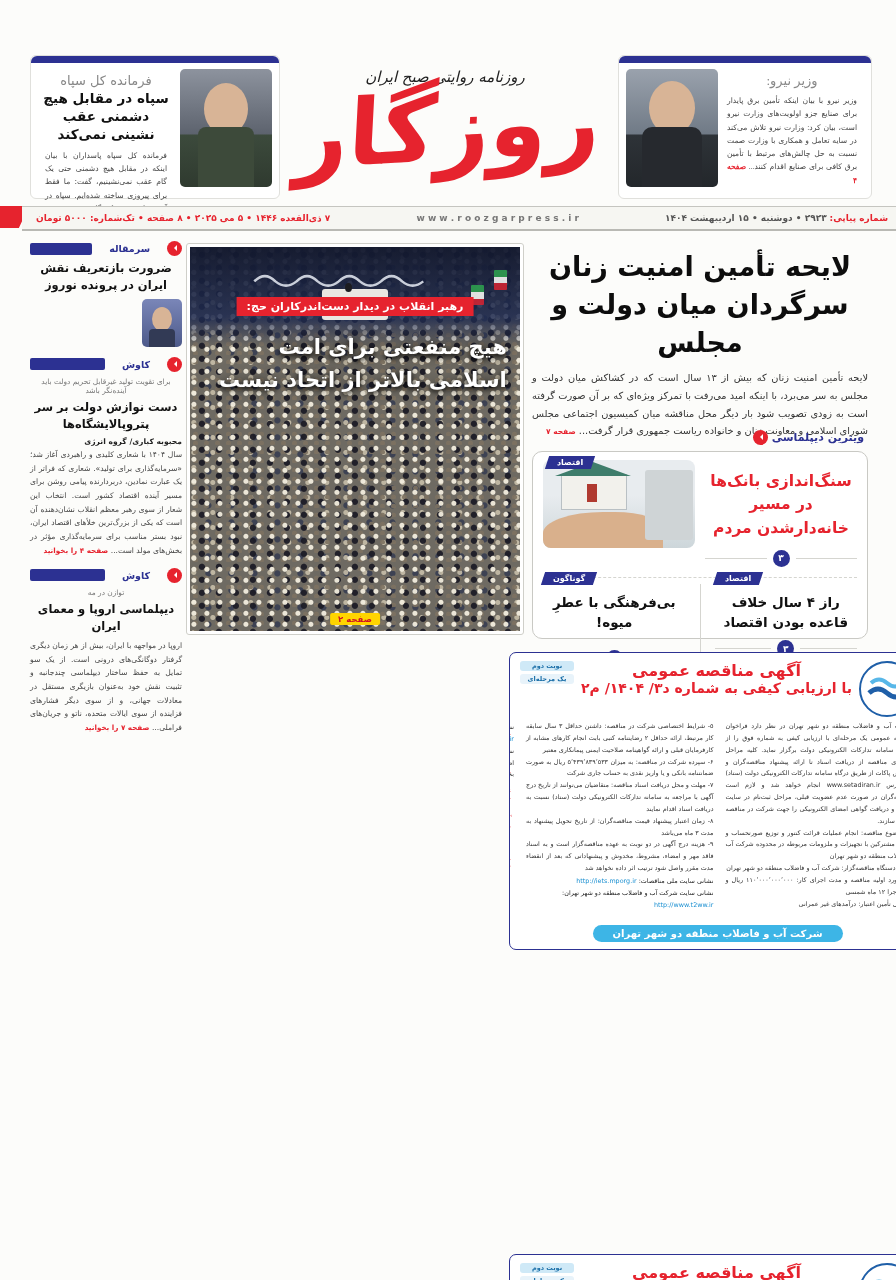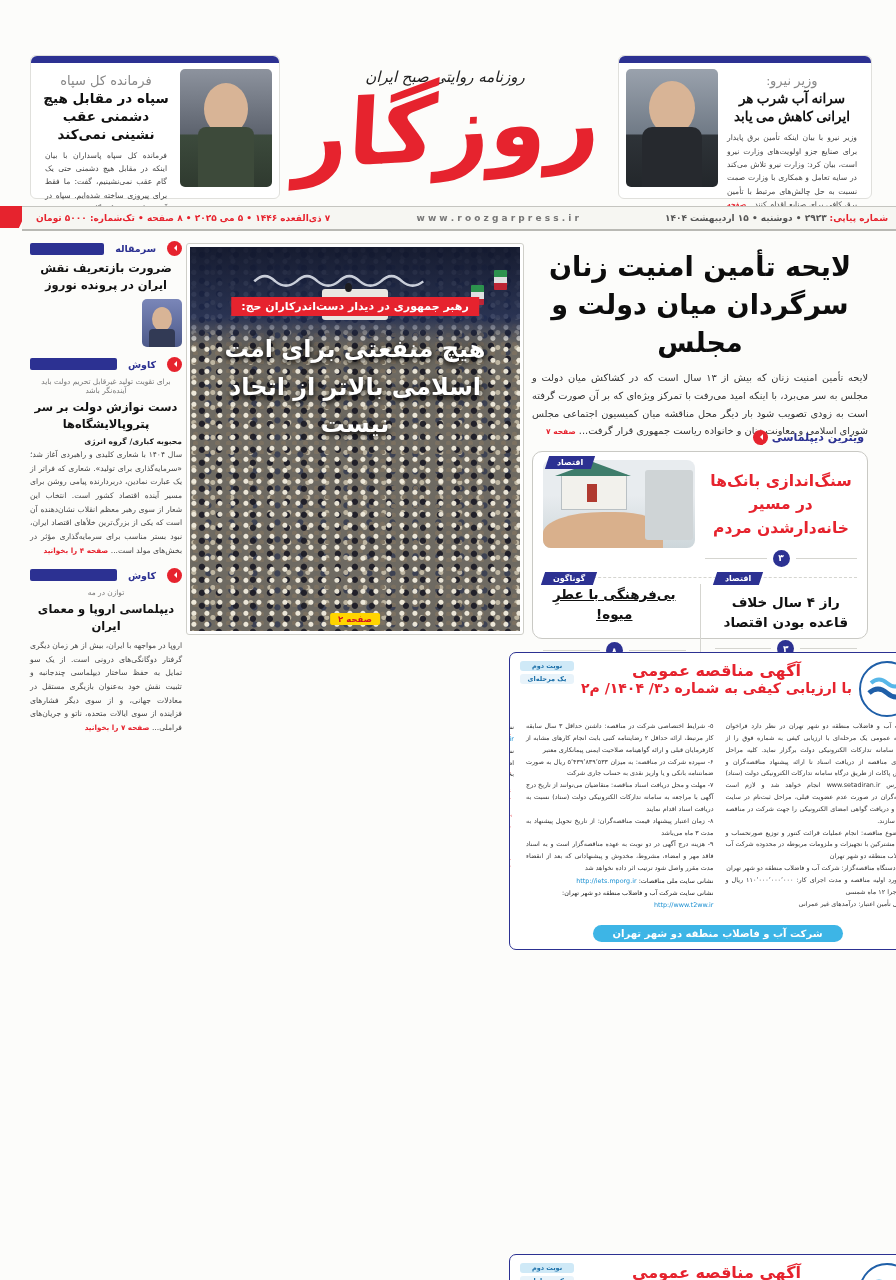--- a/index.html
+++ b/index.html
@@ -46,28 +46,28 @@
      background-color:#6e6a62;
      background-image:
       radial-gradient(circle at 30% 30%, rgba(242,237,222,.95) 0 2px, transparent 3px),
       radial-gradient(circle at 70% 60%, rgba(28,28,38,.95) 0 2.6px, transparent 3.6px),
       radial-gradient(circle at 50% 80%, rgba(125,114,97,.9) 0 2px, transparent 3px),
       radial-gradient(circle at 20% 70%, rgba(205,195,173,.85) 0 2px, transparent 3px),
       radial-gradient(circle at 80% 20%, rgba(58,64,82,.95) 0 2.6px, transparent 3.6px);
      background-size:13px 11px,17px 13px,11px 9px,19px 15px,23px 17px;}
   .photo-band{position:absolute;top:13%;left:50%;transform:translateX(-50%);background:#e6232e;color:#fff;
               font-weight:bold;font-size:11px;padding:3px 10px;white-space:nowrap;}
-  .photo-head{position:absolute;top:22%;left:4%;right:4%;color:#fff;font-weight:bold;font-size:24px;line-height:1.55;
-              text-align:center;text-shadow:0 2px 5px rgba(0,0,0,.9),0 0 14px rgba(0,0,0,.6);}
+  .photo-head{position:absolute;top:22%;left:4%;right:4%;color:#fff;font-weight:bold;font-size:21px;line-height:1.55;
+              text-shadow:0 2px 5px rgba(0,0,0,.9),0 0 14px rgba(0,0,0,.6);}
   .ybadge{position:absolute;bottom:6px;left:50%;transform:translateX(-50%);background:#ffd400;color:#cf1322;
           font-weight:bold;font-size:8.5px;padding:1px 8px;border-radius:2px;}
   .flag{position:absolute;width:13px;height:20px;display:flex;flex-direction:column;border-radius:1px;overflow:hidden;opacity:.9;}
   .flag i{flex:1;}
   
-  .sec-head{display:flex;align-items:center;gap:11px;}
+  .sec-head{display:flex;align-items:center;gap:17px;}
   .sec-icon{width:15px;height:15px;border-radius:50%;background:#e6232e;position:relative;flex:0 0 15px;}
   .sec-icon::after{content:"";position:absolute;left:4px;top:4px;border:3.5px solid transparent;border-right-color:#fff;}
   .sec-label{color:#2c3192;font-weight:bold;font-size:9.5px;}
   .sec-bar{flex:1;height:12px;background:#2c3192;border-radius:2px;}
   .sb-kick{color:#777;font-size:7.4px;text-align:center;margin:5px 0 1px;}
   .sb-title{color:#111;font-weight:bold;font-size:11.5px;line-height:1.5;text-align:center;margin:4px 2px;}
   .sb-author{color:#222;font-weight:bold;font-size:7.6px;}
   .sb-body{color:#444;font-size:7.6px;line-height:1.8;text-align:justify;}
   .sb-ref{color:#e6232e;font-weight:bold;font-size:7.2px;}
   
@@ -101,21 +101,20 @@
         <span class="pageref">صفحه ۲</span></div>
     </div>
   </div>
 </div>
 
 <div class="abs hbox" style="left:618px;top:55px;width:252px;height:142px;">
   <div class="hbar"></div>
   <div style="display:flex;gap:2px;padding:6px 7px 0;font-family:Liberation Serif, serif;">
     <div style="flex:1;min-width:0;">
       <div class="hkick">وزیر نیرو:</div>
-      <div class="hhead">سرانه آب شرب هر ایرانی کاهش می یابد</div>
       <div class="hbody"><span>وزیر نیرو با بیان اینکه تأمین برق پایدار برای صنایع جزو اولویت‌های وزارت نیرو است، بیان کرد: وزارت نیرو تلاش می‌کند در سایه تعامل و همکاری با وزارت صمت نسبت به حل چالش‌های مرتبط با تأمین برق کافی برای صنایع اقدام کنند...</span>
         <span class="pageref">صفحه ۴</span></div>
     </div>
     <div class="portrait" style="width:92px;height:118px;flex:0 0 92px;background:linear-gradient(#9aa2ad,#707a86 55%,#2e3338 56%,#23272b);">
       <div class="face" style="width:46px;height:54px;left:23px;top:12px;"></div>
       <div style="position:absolute;left:16px;top:58px;width:60px;height:60px;background:#26292e;border-radius:10px 10px 0 0;"></div>
     </div>
   </div>
 </div>
 
@@ -171,21 +170,21 @@
         <div class="shc-sub-title" style="margin-top:8px;">راز ۴ سال خلاف قاعده بودن اقتصاد</div>
         <div style="display:flex;align-items:center;gap:6px;margin-top:8px;">
           <div class="rule" style="flex:1;"></div>
             <div class="numbadge">۳</div>
             <div class="rule" style="flex:1;"></div>
         </div>
       </div>
       <div style="width:1px;background:#d5d5d0;"></div>
       <div style="flex:1;position:relative;">
         <div class="tag" style="position:absolute;top:-12px;left:0;"><span>گوناگون</span></div>
-        <div class="shc-sub-title" style="text-decoration:underline;">بی‌فرهنگی با عطرِ میوه!</div>
+        <div class="shc-sub-title" style="margin-top:8px;">بی‌فرهنگی با عطرِ میوه!</div>
         <div style="display:flex;align-items:center;gap:6px;margin-top:18px;">
           <div class="rule" style="flex:1;"></div>
             <div class="numbadge">۸</div>
             <div class="rule" style="flex:1;"></div>
         </div>
       </div>
     </div>
   </div>
 </div>
 
@@ -201,21 +200,21 @@
     <div class="flag" style="top:6%;right:4%;">
         <i style="background:#2e9e4f;"></i>
         <i style="background:#f4f4f2;"></i>
         <i style="background:#cf2433;"></i>
       </div>
     <div class="flag" style="top:10%;right:11%;">
         <i style="background:#2e9e4f;"></i>
         <i style="background:#f4f4f2;"></i>
         <i style="background:#cf2433;"></i>
       </div>
-    <div class="photo-band">رهبر جمهوری در دیدار دست‌اندرکاران حج:</div>
+    <div class="photo-band">رهبر انقلاب در دیدار دست‌اندرکاران حج:</div>
     <div class="photo-head">هیچ منفعتی برای امت اسلامی بالاتر از اتحاد نیست</div>
     <div class="ybadge">صفحه ۲</div>
   </div>
 </div>
 
 <div class="abs" style="left:30px;top:241px;width:152px;">
 
   <div>
     <div class="sec-head">
       <span class="sec-icon"></span>

